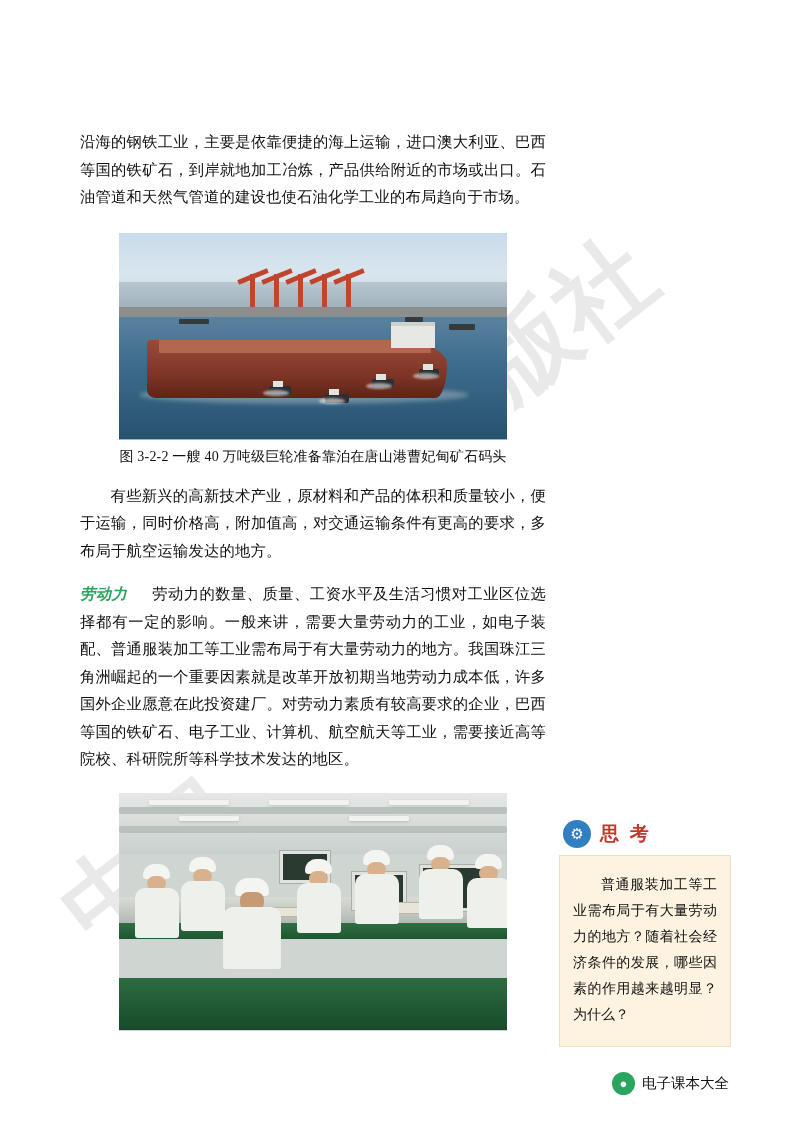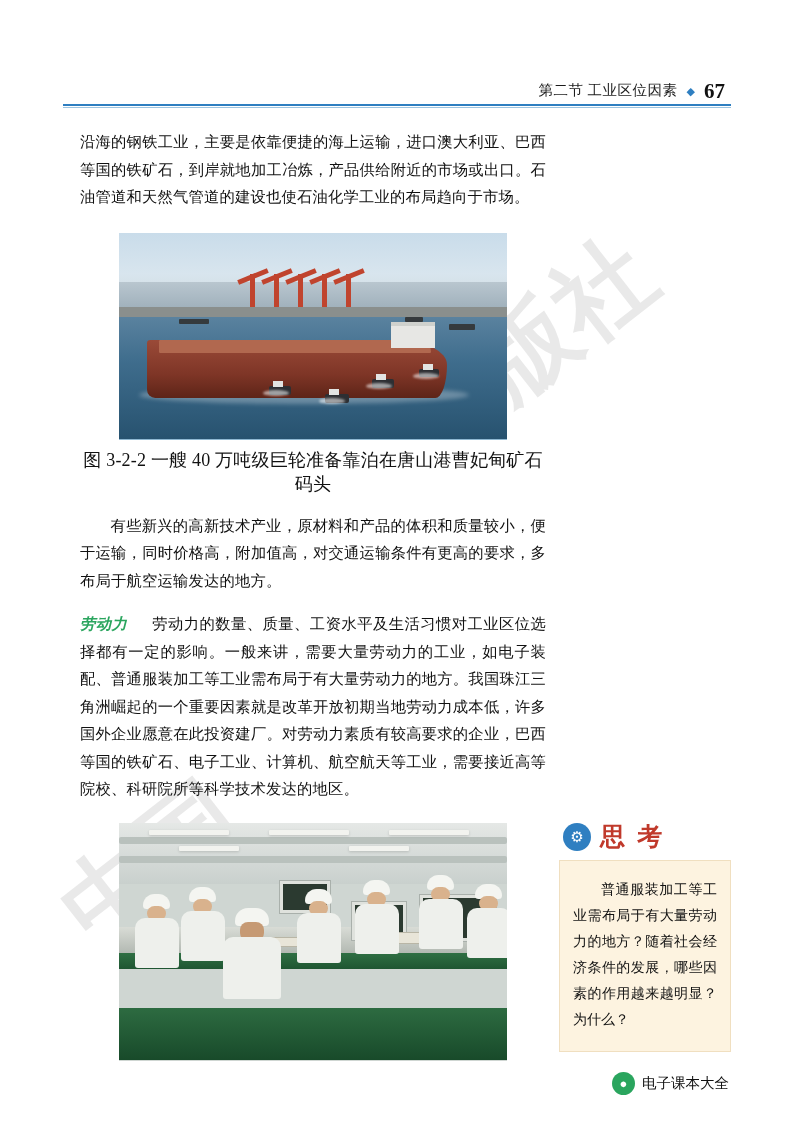--- a/index.html
+++ b/index.html
@@ -77,21 +77,21 @@
     text-align: justify;
     text-justify: inter-ideograph;
     letter-spacing: 0.2px;
   }
   p.indent { text-indent: 2em; }
   .gap-1 { height: 16px; }
 
   
   .figure { margin: 0; }
   .fig-caption {
-    font-size: 18px;
+    font-size: 14px;
     color: #111;
     text-align: center;
     margin-top: 8px;
     letter-spacing: 0.2px;
   }
 
   
   .img1 {
     position: relative;
     width: 388px; height: 207px;
@@ -258,21 +258,21 @@
   .think-icon {
     width: 28px; height: 28px;
     border-radius: 50%;
     background: #2f7fc1;
     display: flex; align-items: center; justify-content: center;
     color: #fff; font-size: 15px;
     position: relative;
   }
   .think-title {
     color: #c0392b;
-    font-size: 25px;
+    font-size: 19px;
     font-weight: bold;
     letter-spacing: 3px;
     font-family: "Liberation Serif", serif;
   }
   .think-body {
     background: #fdf3e0;
     border: 1px solid #f0dfc0;
     padding: 16px 13px 18px 13px;
     font-size: 14px;
     line-height: 26px;
@@ -300,29 +300,20 @@
   }
 </style>
 </head>
 <body>
 
 <div class="page">
 
   <div class="watermark wm1">版社</div>
   <div class="watermark wm3">中国</div>
 
-  <div class="header">
-    <div class="header-inner">
-      <span class="header-section">第二节  工业区位因素</span>
-      <span class="header-diamond">◆</span>
-      <span class="header-pageno">67</span>
-    </div>
-    <div class="header-rule"></div>
-    <div class="header-rule2"></div>
-  </div>
 
   <div class="content">
 
     <p class="para">沿海的钢铁工业，主要是依靠便捷的海上运输，进口澳大利亚、巴西等国的铁矿石，到岸就地加工冶炼，产品供给附近的市场或出口。石油管道和天然气管道的建设也使石油化学工业的布局趋向于市场。</p>
 
     <div class="figure">
       <div class="img1">
         <div class="sky1"></div>
         <div class="skyline"></div>
         <div class="cranes">

